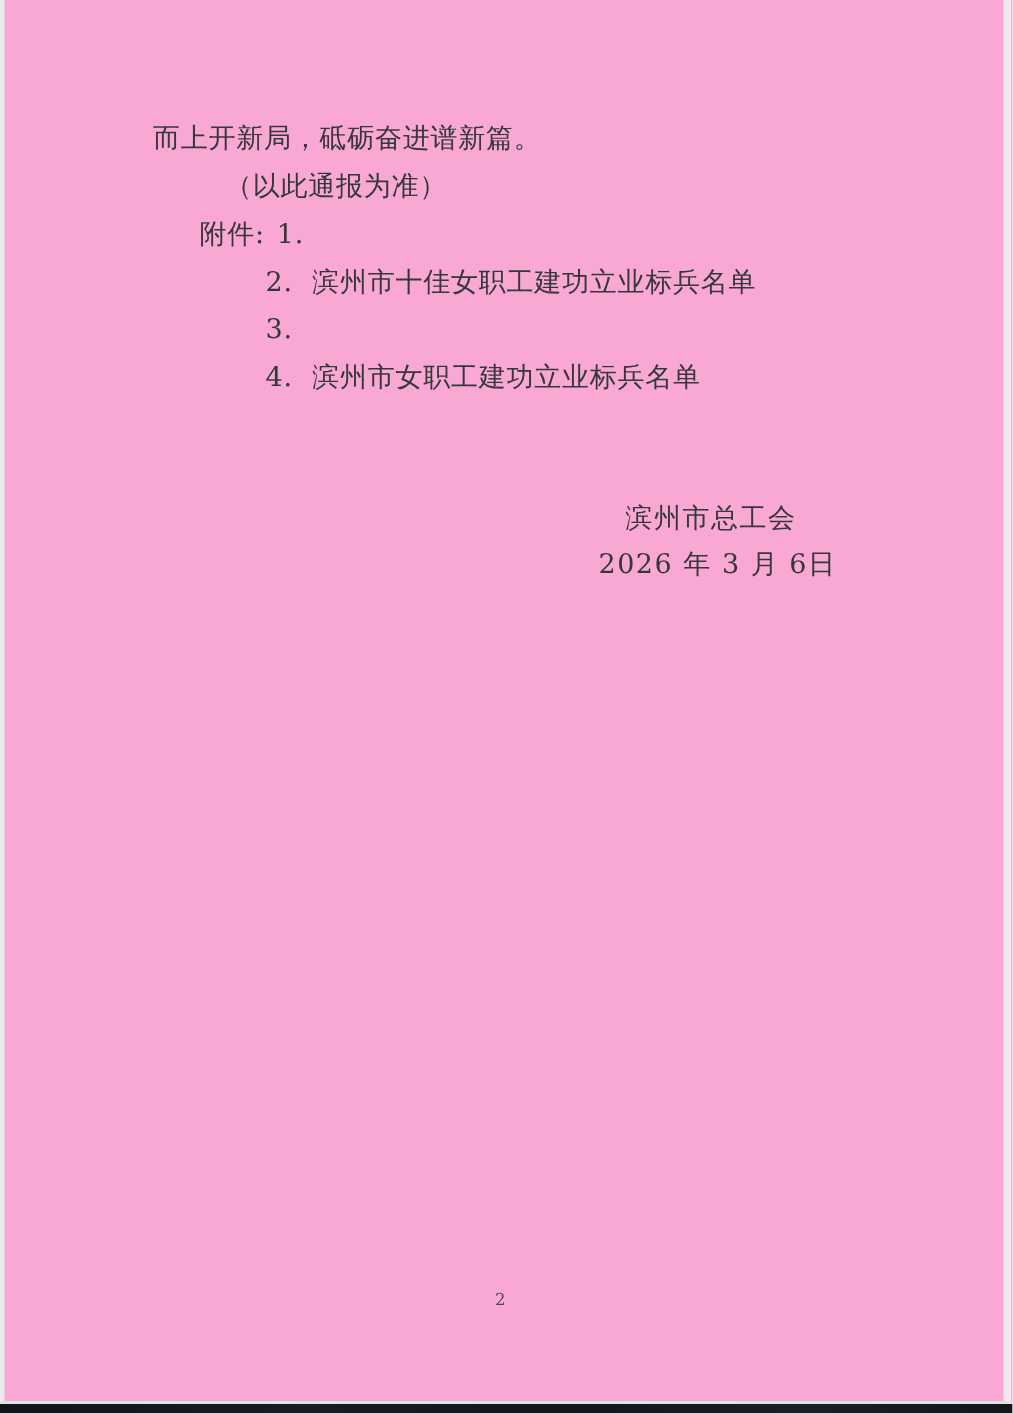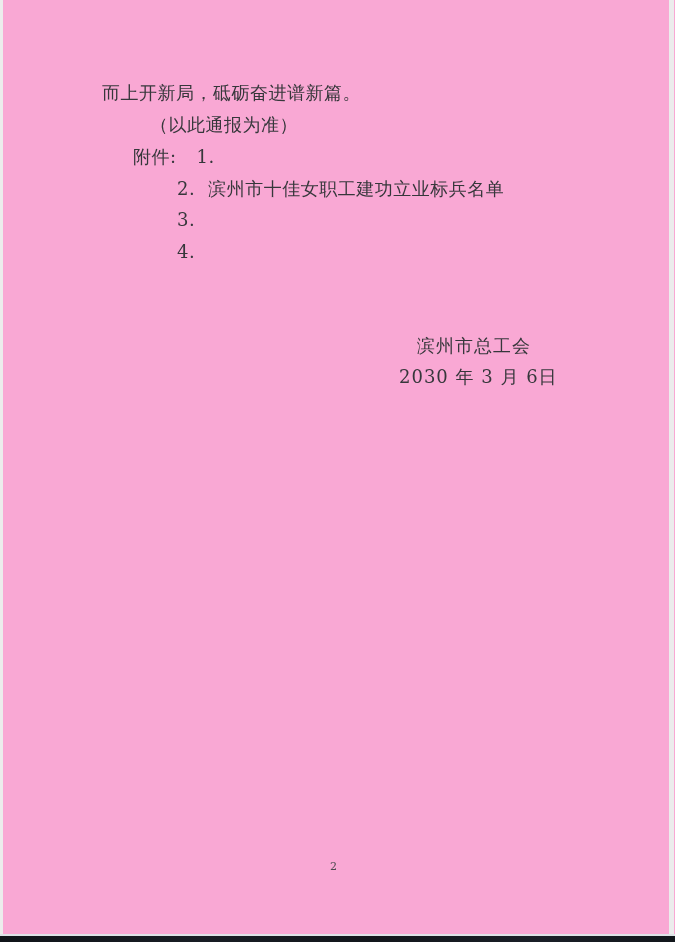--- a/index.html
+++ b/index.html
@@ -61,21 +61,21 @@
     color: #36373b;
     font-size: 18px;
     line-height: 1;
     letter-spacing: 0.5px;
     white-space: nowrap;
   }
   .att-row-1 { left: 133px; top: 148px; }
   .att-row-2 { left: 177px; top: 180px; }
   .att-row-3 { left: 177px; top: 211px; }
   .att-row-4 { left: 177px; top: 243px; }
-  .att-label { margin-right: 20px; text-align: right; }
+  .att-label { margin-right: 8px; text-align: right; }
   .att-num   { margin-right: 13px; }
   .issuer-line { left: 417px; top: 337px; letter-spacing: 1px; }
   .date-line   { left: 399px; top: 368px; letter-spacing: 1px; }
   .page-number {
     left: 330px; top: 861px;
     font-size: 11px;
     color: #4a4b4e;
     letter-spacing: 0;
   }
 </style>
@@ -100,24 +100,25 @@
     <span class="txt-inline att-num">2.</span>
     <span class="txt-inline">滨州市十佳女职工建功立业标兵名单</span>
   </div>
 
   <div class="att-row att-row-3">
     <span class="txt-inline att-num">3.</span>
   </div>
 
   <div class="att-row att-row-4">
     <span class="txt-inline att-num">4.</span>
+    <span class="txt-inline">滨州市女职工建功立业标兵名单</span>
   </div>
 
   <p class="txt issuer-line">滨州市总工会</p>
 
-  <p class="txt date-line">2030 年 3 月 6日</p>
+  <p class="txt date-line">2026 年 3 月 6日</p>
 
   <p class="txt page-number">2</p>
 
   <div class="scan-line"></div>
   <div class="scan-bottom-bar"></div>
 
 </div>
 
 </body></html>

